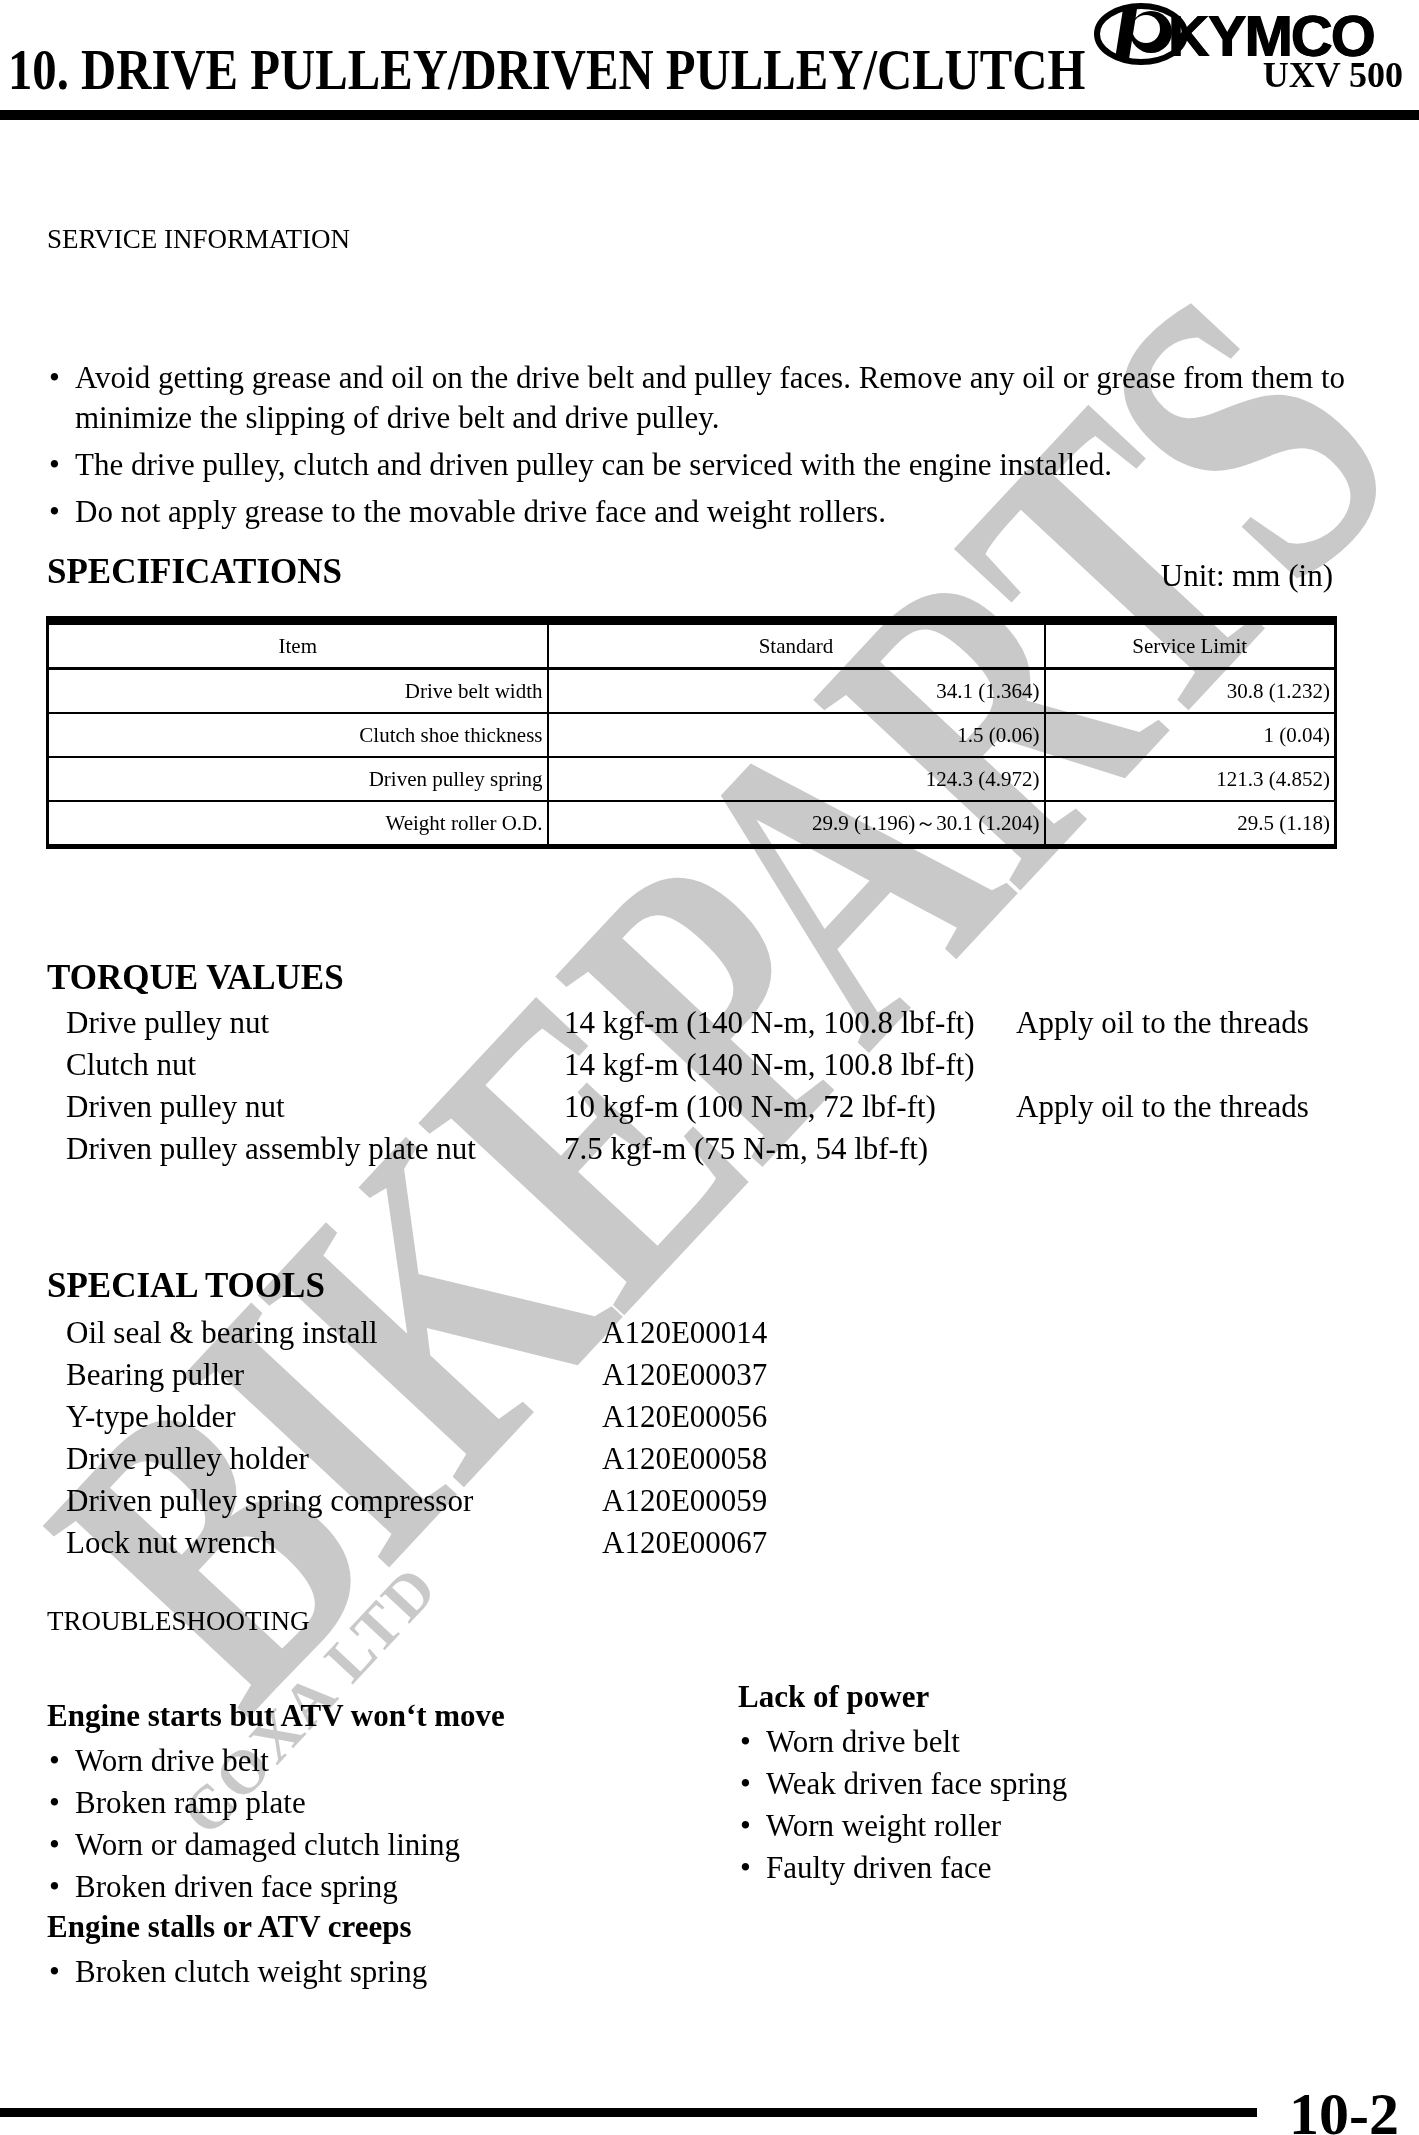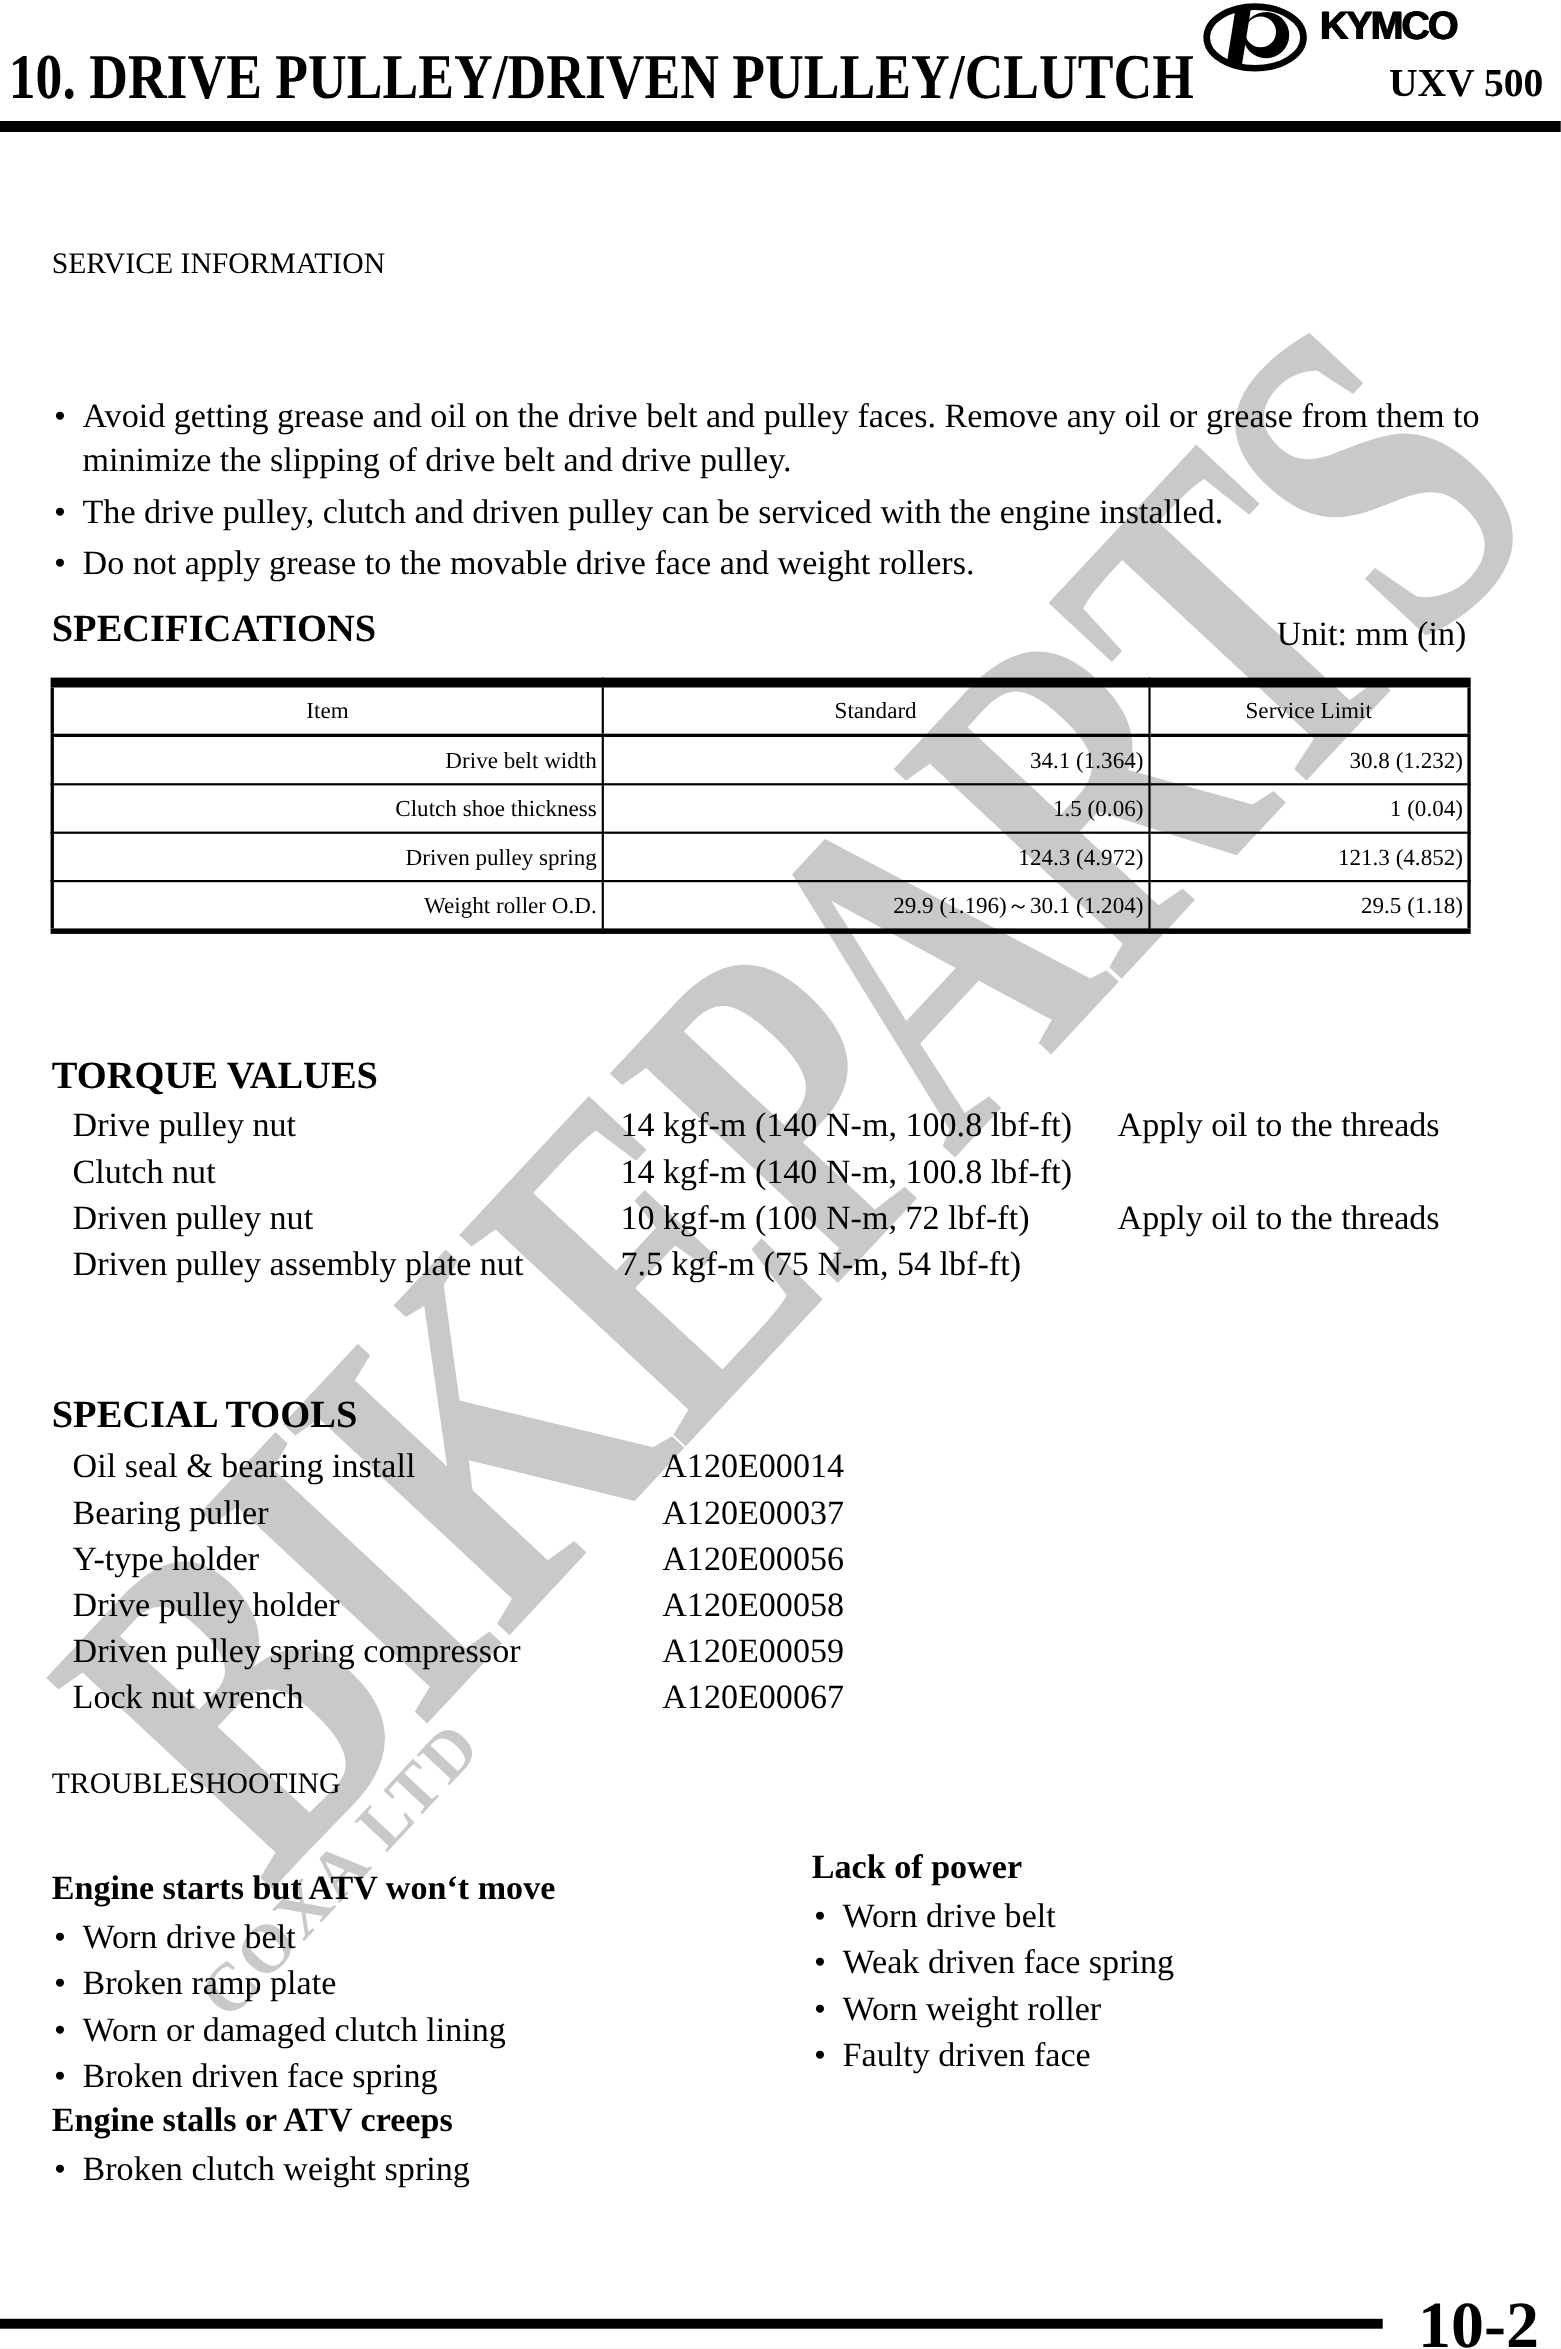--- a/index.html
+++ b/index.html
@@ -24,22 +24,22 @@
     letter-spacing:3px; white-space:nowrap; z-index:0;
   }
 
   
   .chapter-title {
     left:8px; top:36px; font-size:58px; font-weight:bold; white-space:nowrap;
     transform:scaleX(0.84); transform-origin:left top; z-index:1;
   }
   .logo-box { left:1093px; top:2px; width:96px; height:64px; z-index:1; }
   .brand-text {
-    left:1200px; top:2px; font-family:"Liberation Sans",sans-serif;
-    font-weight:bold; font-size:36px; letter-spacing:-2px; z-index:1;
+    left:1168px; top:2px; font-family:"Liberation Sans",sans-serif;
+    font-weight:bold; font-size:58px; letter-spacing:-2px; z-index:1;
     text-shadow:0.6px 0 #000,-0.6px 0 #000;
   }
   .model-text { top:54px; right:16px; font-size:36px; font-weight:bold; z-index:1; }
   .header-rule { left:0; top:110px; width:1419px; height:10px; background:#000; z-index:1; }
 
   
   .h-large { font-size:27px; font-weight:normal; white-space:nowrap; z-index:1; }
   .h-sub   { font-size:35px; font-weight:bold; white-space:nowrap; z-index:1; }
 
   

